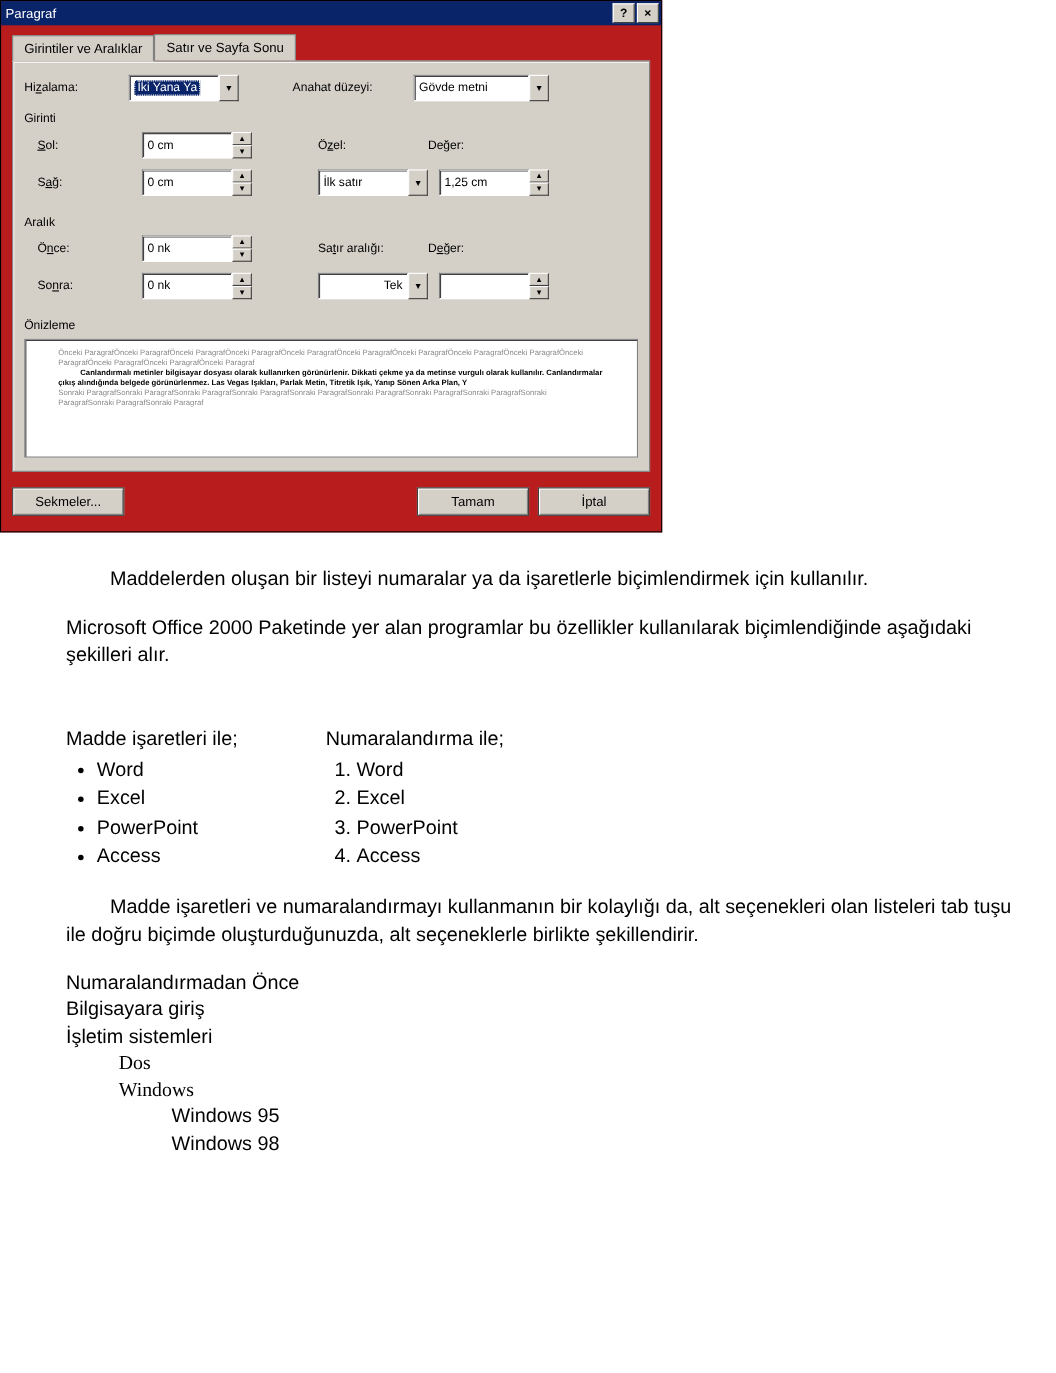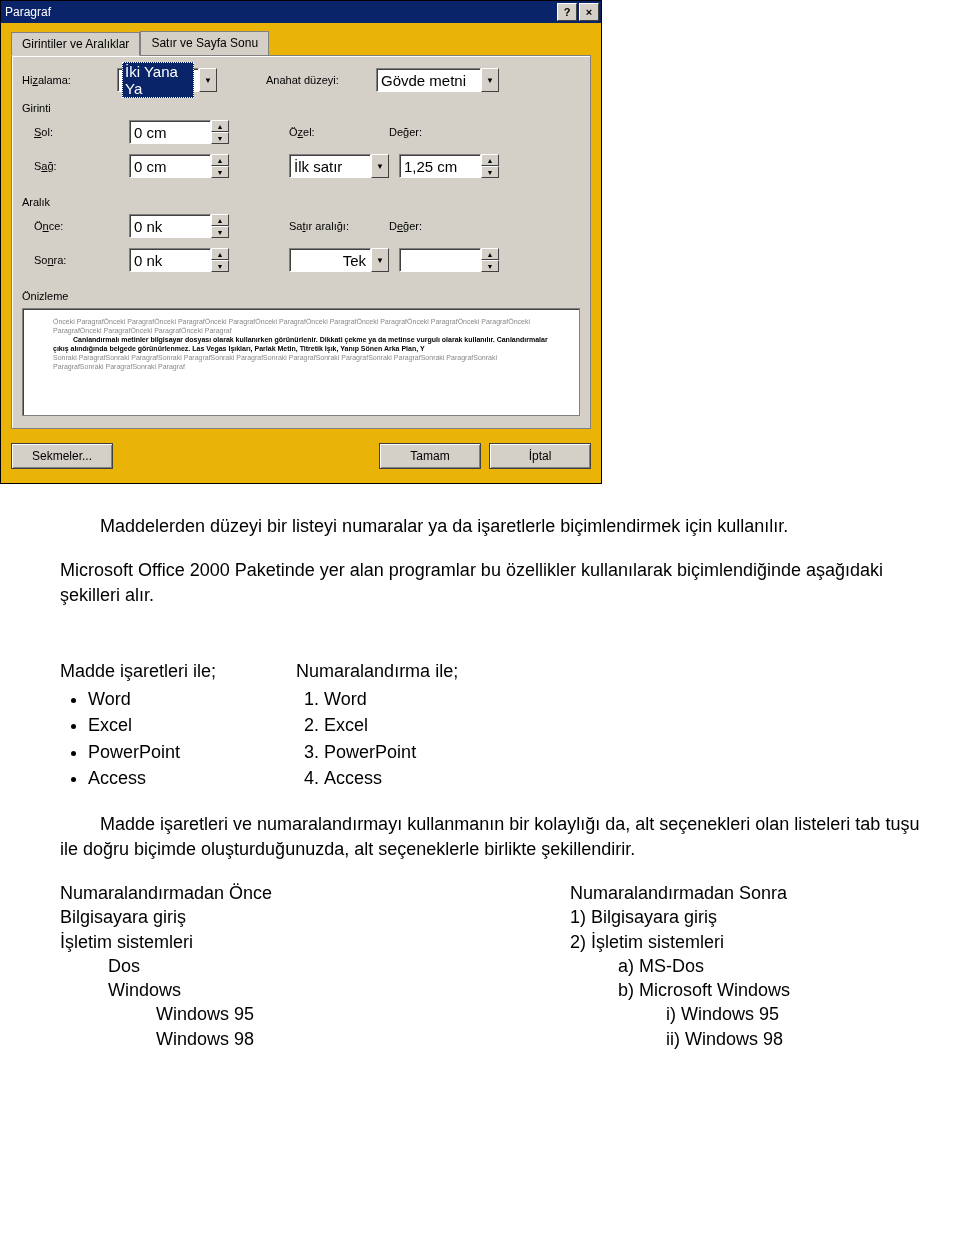--- a/index.html
+++ b/index.html
@@ -1,30 +1,30 @@
 <!DOCTYPE html>
 <html><head>
 <meta charset="utf-8">
 <style>
   body { margin:0; padding:0; font-family: Tahoma, Arial, sans-serif; background:#fff; width:960px; }
-  .dialog { width:600px; margin:0 0 30px 0; border:1px solid #000; background:#eab308; position:relative; }
+  .dialog { width:600px; margin:0 0 30px 0; border:1px solid #000; background:#b91c1c; position:relative; }
   .titlebar { background:#0a246a; color:#fff; height:22px; display:flex; align-items:center; justify-content:space-between; padding:0 2px 0 4px; font-size:12px; }
   .titlebar-text { font-weight:normal; }
   .titlebar-btns { display:flex; gap:2px; }
   .tb-btn { width:18px; height:16px; background:#d4d0c8; border:1px solid #fff; border-right-color:#404040; border-bottom-color:#404040; color:#000; font-size:11px; display:flex; align-items:center; justify-content:center; font-weight:bold; cursor:pointer; }
   .dialog-body { padding:8px 10px 14px 10px; font-size:12px; color:#000; }
   .tabs { display:flex; gap:0; margin-bottom:0; }
   .tab { background:#d4d0c8; border:1px solid #808080; border-bottom:none; padding:4px 10px; position:relative; font-size:12px; cursor:pointer; }
   .tab.active { background:#d4d0c8; border-bottom:1px solid #d4d0c8; z-index:2; top:1px; }
   .tab-panel { border:1px solid #808080; border-top:1px solid #808080; background:#d4d0c8; padding:12px 10px; box-shadow: inset 1px 1px #fff; }
   .row { display:flex; align-items:center; margin-bottom:10px; }
   .col { display:flex; align-items:center; }
   .lbl { font-size:11px; margin-right:6px; }
   .underline { text-decoration:underline; }
-  .input-box { height:20px; background:#fff; border:1px solid #808080; border-right-color:#fff; border-bottom-color:#fff; box-shadow: inset 1px 1px #404040; font-size:15px; padding:1px 4px; display:flex; align-items:center; }
+  .input-box { height:20px; background:#fff; border:1px solid #808080; border-right-color:#fff; border-bottom-color:#fff; box-shadow: inset 1px 1px #404040; font-size:11px; padding:1px 4px; display:flex; align-items:center; }
   .dropdown { display:inline-flex; align-items:stretch; }
   .dd-arrow { width:16px; background:#d4d0c8; border:1px solid #fff; border-right-color:#404040; border-bottom-color:#404040; display:flex; align-items:center; justify-content:center; font-size:8px; cursor:pointer; }
   .spinner { display:inline-flex; flex-direction:column; }
   .spin-btn { width:16px; height:10px; background:#d4d0c8; border:1px solid #fff; border-right-color:#404040; border-bottom-color:#404040; display:flex; align-items:center; justify-content:center; font-size:7px; cursor:pointer; line-height:1; }
   .selected-val { background:#0a246a; color:#fff; padding:0 2px; border:1px dotted #fff; }
   .preview-box { background:#fff; border:1px solid #808080; box-shadow: inset 1px 1px #404040; padding:8px 30px; font-size:7px; line-height:1.3; color:#888; height:90px; overflow:hidden; }
   .preview-box .bold-line { color:#000; font-weight:bold; }
   .btn-row { display:flex; justify-content:space-between; margin-top:14px; }
   .btn-row .right-group { display:flex; gap:8px; }
   .win-btn { min-width:80px; height:24px; background:#d4d0c8; border:1px solid #404040; box-shadow: inset 1px 1px #fff, inset -1px -1px #808080; font-size:12px; cursor:pointer; display:flex; align-items:center; justify-content:center; padding:0 10px; }
@@ -37,21 +37,21 @@
   .two-col { display:flex; gap:80px; margin-bottom:20px; }
   .list-col { }
   .list-title { margin-bottom:4px;margin-top:32px; }
   ul.bul { margin:0; padding-left:28px; }
   ul.bul li { margin-bottom:2px; }
   ol.num { margin:0; padding-left:28px; }
   ol.num li { margin-bottom:2px; }
   .nest-table { display:flex;justify-content:space-between; }
   .nest-col { width:360px; }
   .lvl0 { margin-left:0; }
-  .lvl1 { margin-left:48px; }
+  .lvl1 { margin-left:48px;font-family:Liberation Serif, serif; }
   .lvl2 { margin-left:96px; }
 </style>
 </head>
 <body>
 
 <div class="dialog">
   <div class="titlebar">
     <span class="titlebar-text">Paragraf</span>
     <div class="titlebar-btns">
       <div class="tb-btn">?</div>
@@ -205,21 +205,21 @@
       <div class="win-btn">Sekmeler...</div>
       <div class="right-group">
         <div class="win-btn">Tamam</div>
         <div class="win-btn">İptal</div>
       </div>
     </div>
   </div>
 </div>
 
 <div class="doc">
-  <p class="indent">Maddelerden düzeyi bir listeyi numaralar ya da işaretlerle biçimlendirmek için kullanılır.</p>
+  <p class="indent">Maddelerden oluşan bir listeyi numaralar ya da işaretlerle biçimlendirmek için kullanılır.</p>
   <p>Microsoft Office 2000 Paketinde yer alan programlar bu özellikler kullanılarak biçimlendiğinde aşağıdaki şekilleri alır.</p>
 
   <div class="two-col">
     <div class="list-col">
       <div class="list-title">Madde işaretleri ile;</div>
       <ul class="bul">
         <li>Word</li>
         <li>Excel</li>
         <li>PowerPoint</li>
         <li>Access</li>
@@ -241,23 +241,14 @@
   <div class="nest-table">
     <div class="nest-col">
       <div class="hdr">Numaralandırmadan Önce</div>
       <div class="lvl0">Bilgisayara giriş</div>
       <div class="lvl0">İşletim sistemleri</div>
       <div class="lvl1">Dos</div>
       <div class="lvl1">Windows</div>
       <div class="lvl2">Windows 95</div>
       <div class="lvl2">Windows 98</div>
     </div>
-    <div class="nest-col">
-      <div class="hdr">Numaralandırmadan Sonra</div>
-      <div class="lvl0">1)  Bilgisayara giriş</div>
-      <div class="lvl0">2)  İşletim sistemleri</div>
-      <div class="lvl1">a)  MS-Dos</div>
-      <div class="lvl1">b)  Microsoft Windows</div>
-      <div class="lvl2">i)  Windows 95</div>
-      <div class="lvl2">ii)  Windows 98</div>
-    </div>
   </div>
 </div>
 
 </body></html>

